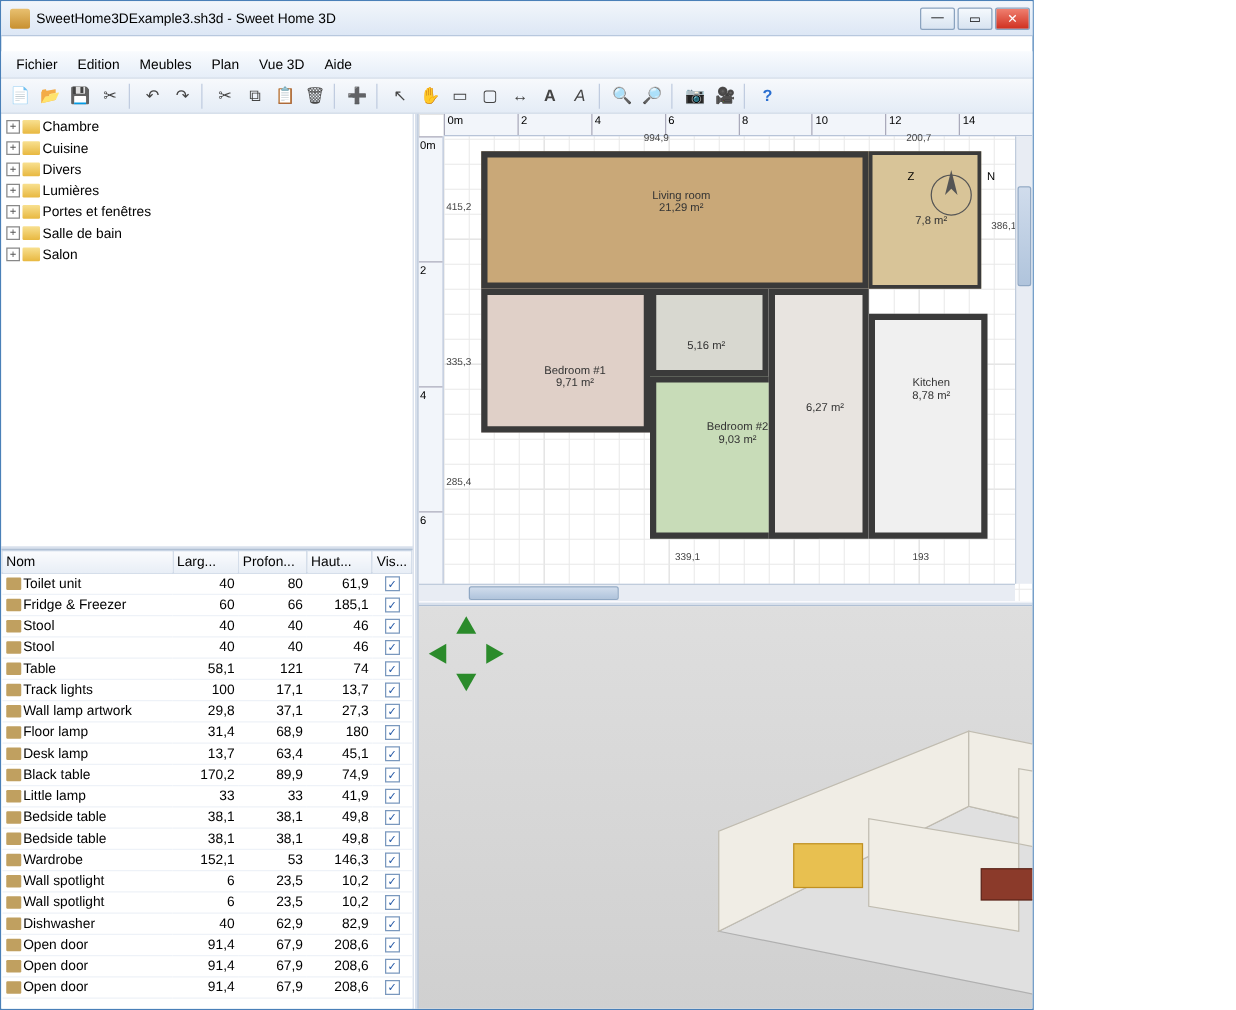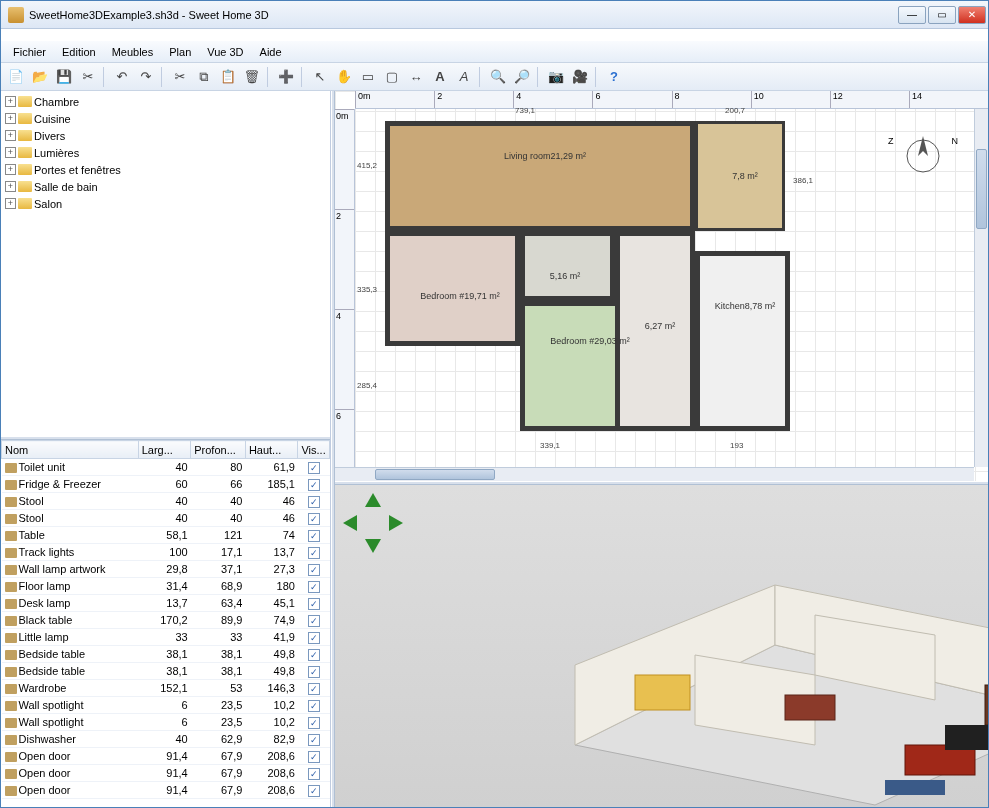--- a/index.html
+++ b/index.html
@@ -1,17 +1,17 @@
 <!DOCTYPE html>
 <html><head>
 <meta charset="utf-8">
 <style>
 * { box-sizing: border-box; margin: 0; padding: 0; }
 body { font-family: "Segoe UI", Tahoma, sans-serif; font-size: 11px; background: #fff; overflow: hidden; }
-.window { width: 989px; height: 808px; border: 1px solid #4a80b8; background: #fff; display: flex; flex-direction: column; }
+.window { width: 827px; height: 808px; border: 1px solid #4a80b8; background: #fff; display: flex; flex-direction: column; }
 .titlebar { height: 28px; background: linear-gradient(#f2f6fb,#dde7f5); border-bottom: 1px solid #b8c8de; display: flex; align-items: center; padding: 0 2px; }
 .app-icon { width: 16px; height: 16px; background: linear-gradient(#e8c070,#c89030); margin: 0 5px; border-radius: 2px; }
 .title { flex: 1; color: #000; }
 .winbtns { display: flex; gap: 2px; }
 .winbtn { width: 28px; height: 18px; border: 1px solid #8aa3bf; background: linear-gradient(#f5f9fd,#d8e4f1); display: flex; align-items: center; justify-content: center; font-size: 10px; border-radius: 2px; }
 .winbtn.close { background: linear-gradient(#f08070,#d03020); color: #fff; }
 .menubar { height: 22px; background: linear-gradient(#f9fbfe,#e6eef8); display: flex; align-items: center; padding: 0 4px; border-bottom: 1px solid #c8d4e4; margin-top: 12px; }
 .menuitem { padding: 3px 8px; cursor: default; }
 .toolbar { height: 28px; background: linear-gradient(#f7f9fc,#e4ecf6); border-bottom: 1px solid #c8d4e4; display: flex; align-items: center; padding: 0 4px; gap: 2px; }
 .tbtn { width: 22px; height: 22px; border: 1px solid transparent; background: transparent; display: flex; align-items: center; justify-content: center; font-size: 13px; color: #444; border-radius: 2px; }
@@ -39,21 +39,21 @@
   linear-gradient(90deg,#e8e8e8 1px, transparent 1px),
   linear-gradient(#cfcfcf 1px, transparent 1px),
   linear-gradient(90deg,#cfcfcf 1px, transparent 1px);
   background-size: 20px 20px, 20px 20px, 100px 100px, 100px 100px; }
 .ruler-h { position:absolute; top:0; left:20px; right:0; height:18px; background:#f2f5fa; border-bottom:1px solid #b8c4d8; font-size:9px; display:flex; }
 .ruler-h span { width:100px; border-left:1px solid #aab; padding-left:2px; }
 .ruler-v { position:absolute; top:18px; left:0; bottom:0; width:20px; background:#f2f5fa; border-right:1px solid #b8c4d8; font-size:9px; }
 .ruler-v span { display:block; height:100px; border-top:1px solid #aab; padding:1px; }
 .floorplan { position:absolute; top:30px; left:50px; width:420px; height:330px; }
 .outerwall { position:absolute; border:5px solid #3a3a3a; background:rgba(255,255,255,0.5); }
-.room { position:absolute; font-size:9px; text-align:center; display:flex; flex-direction:row; align-items:center; justify-content:center; color:#333; }
+.room { position:absolute; font-size:9px; text-align:center; display:flex; flex-direction:column; align-items:center; justify-content:center; color:#333; }
 .dim { position:absolute; font-size:8px; color:#444; }
 .compass { position:absolute; top:40px; right:40px; width:50px; height:50px; }
 .view3d { flex: 1; background: linear-gradient(#dedede,#d0d0d0); position: relative; overflow:hidden; }
 .navarrow { position:absolute; top:8px; left:8px; width:60px; height:60px; }
 .navarrow .arr { position:absolute; width:0; height:0; }
 .navarrow .up { top:0; left:22px; border-left:8px solid transparent; border-right:8px solid transparent; border-bottom:14px solid #2b8b2b; }
 .navarrow .down { bottom:0; left:22px; border-left:8px solid transparent; border-right:8px solid transparent; border-top:14px solid #2b8b2b; }
 .navarrow .left { left:0; top:22px; border-top:8px solid transparent; border-bottom:8px solid transparent; border-right:14px solid #2b8b2b; }
 .navarrow .right { right:0; top:22px; border-top:8px solid transparent; border-bottom:8px solid transparent; border-left:14px solid #2b8b2b; }
 .scrollbar { position:absolute; background:#e8ecf3; }
@@ -368,21 +368,21 @@
             <span>9,03 m²</span>
           </div>
           <div class="room" style="top:200px;left:245px;width:60px">
             <span>6,27 m²</span>
           </div>
           <div class="room" style="top:180px;left:325px;width:70px">
             <span>Kitchen</span>
             <span>8,78 m²</span>
           </div>
 
-          <div class="dim" style="top:-15px;left:130px">739,1</div>
+          <div class="dim" style="top:-15px;left:130px">994,9</div>
           <div class="dim" style="top:-15px;left:340px">200,7</div>
           <div class="dim" style="top:40px;left:-28px">415,2</div>
           <div class="dim" style="top:55px;left:408px">386,1</div>
           <div class="dim" style="top:164px;left:-28px">335,3</div>
           <div class="dim" style="top:260px;left:-28px">285,4</div>
           <div class="dim" style="top:320px;left:155px">339,1</div>
           <div class="dim" style="top:320px;left:345px">193</div>
         </div>
 
         <div class="compass">

